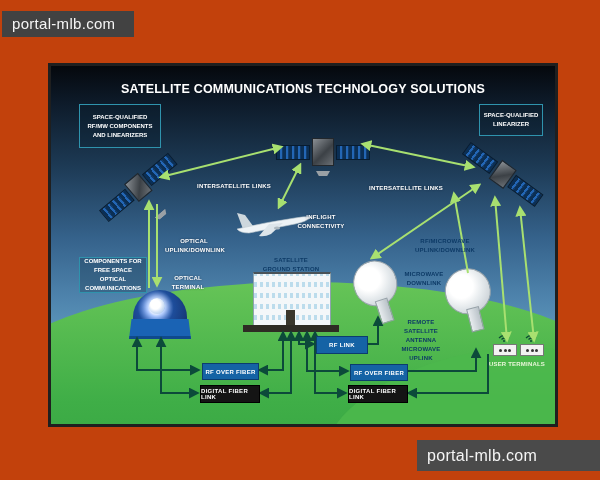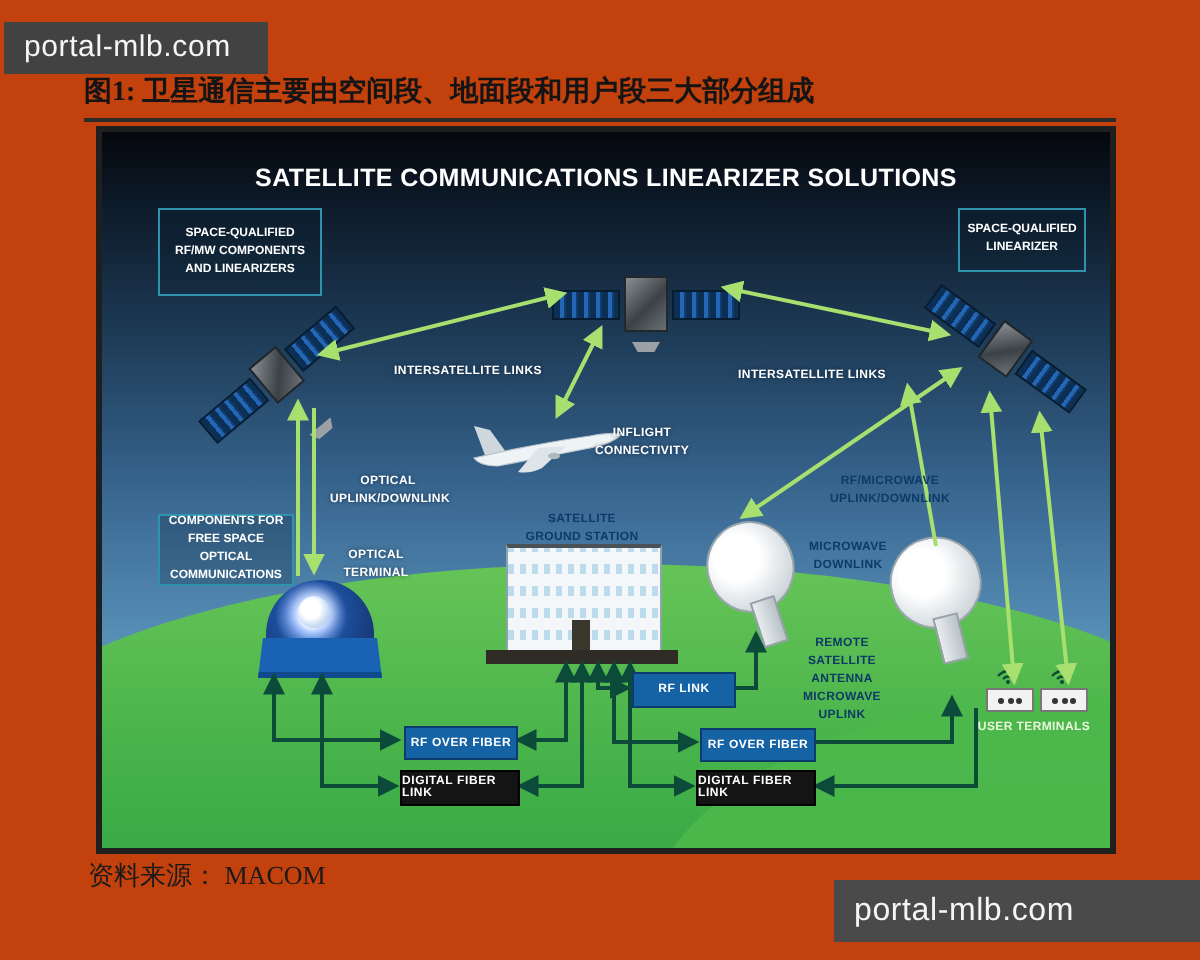--- a/index.html
+++ b/index.html
@@ -75,27 +75,26 @@
   .wifi{position:absolute;width:14px;height:9px;}
   svg.overlay{position:absolute;left:0;top:0;}
 </style>
 </head>
 <body>
 
 <div id="page">
 
   <div id="wm-top" class="wm">portal-mlb.com</div>
 
-  <div id="fig-title">图1: 卫星通信主要由空间段、地面段和用户段三大部分组成</div>
 
   <div id="diagram">
     <div class="hill"></div>
     <div class="ridge"></div>
 
-    <div id="banner">SATELLITE COMMUNICATIONS LINEARIZER SOLUTIONS</div>
+    <div id="banner">SATELLITE COMMUNICATIONS TECHNOLOGY SOLUTIONS</div>
 
     <div class="tealbox" style="left:28px;top:38px;width:76px;height:38px;">SPACE-QUALIFIED RF/MW COMPONENTS AND LINEARIZERS</div>
     <div class="tealbox" style="left:428px;top:38px;width:58px;height:26px;">SPACE-QUALIFIED LINEARIZER</div>
 
     <div class="sat" style="left:32px;top:86px;width:110px;height:70px;transform:rotate(-40deg);">
       <div class="panel"></div>
       <div class="body"></div>
       <div class="panel"></div>
       <div class="feed"></div>
     </div>
@@ -204,20 +203,16 @@
     <div class="lbl lbl-n" style="left:340px;top:252px;width:60px;">REMOTE SATELLITE ANTENNA MICROWAVE UPLINK</div>
     <div class="lbl lbl-p" style="left:437px;top:294px;width:58px;">USER TERMINALS</div>
 
     <div class="bluebox" style="left:265px;top:270px;width:50px;height:16px;">RF LINK</div>
     <div class="bluebox" style="left:151px;top:297px;width:55px;height:15px;">RF OVER FIBER</div>
     <div class="blackbox" style="left:149px;top:319px;width:58px;height:16px;">DIGITAL FIBER LINK</div>
     <div class="bluebox" style="left:299px;top:298px;width:56px;height:15px;">RF OVER FIBER</div>
     <div class="blackbox" style="left:297px;top:319px;width:58px;height:16px;">DIGITAL FIBER LINK</div>
   </div>
 
-  <div id="source">
-    <span>资料来源：</span>
-    <span>MACOM</span>
-  </div>
 
   <div id="wm-bottom" class="wm">portal-mlb.com</div>
 
 </div>
 
 </body></html>

